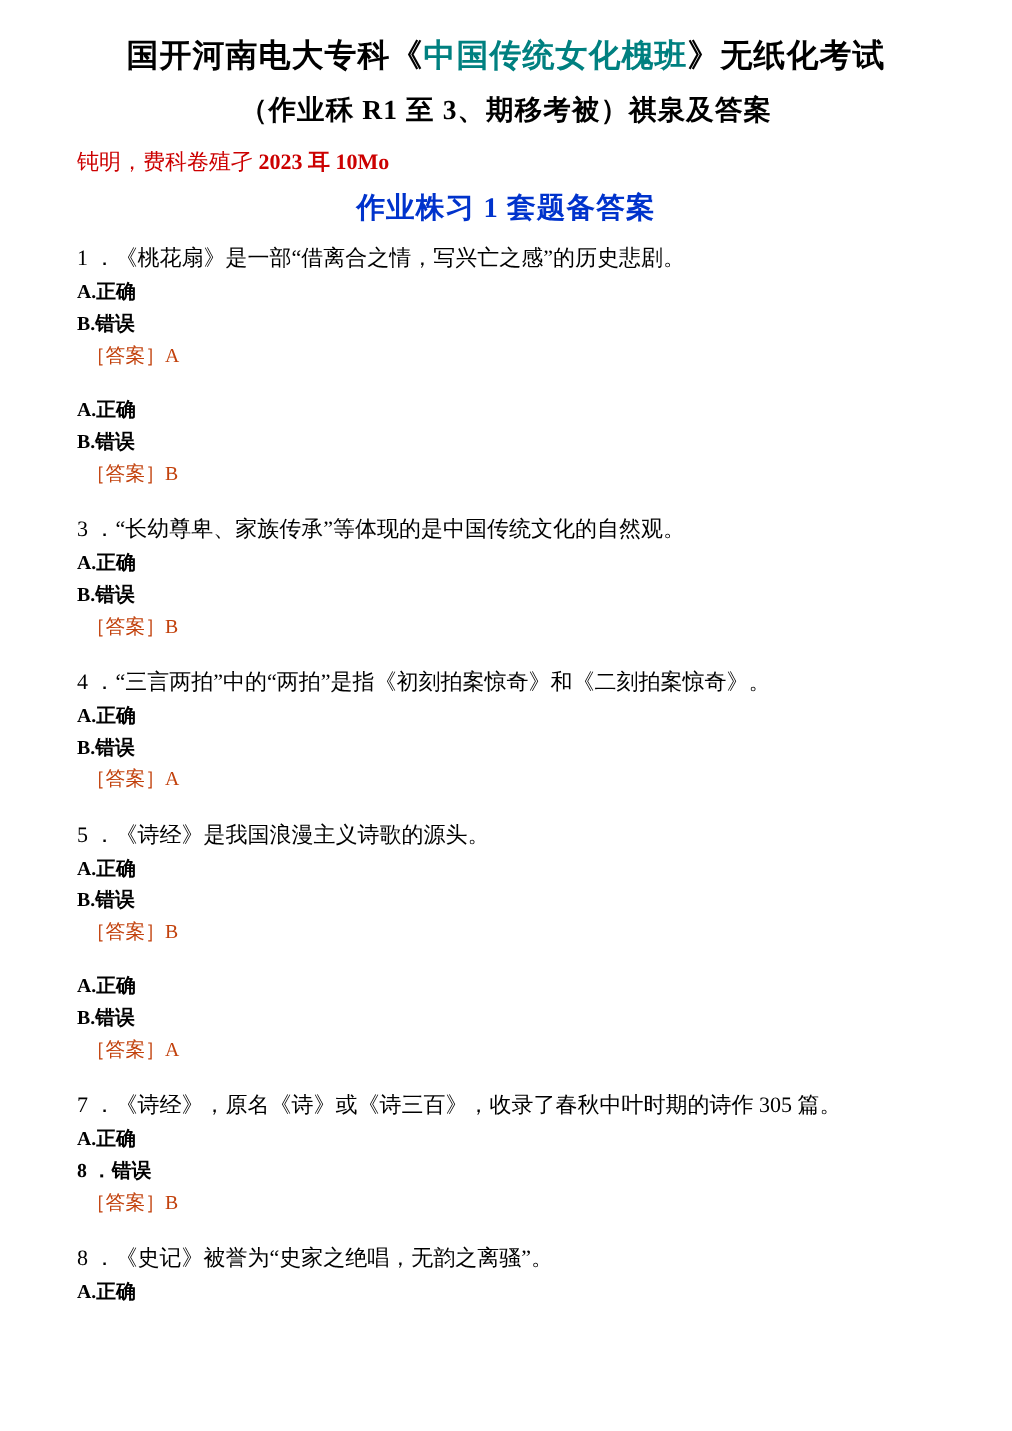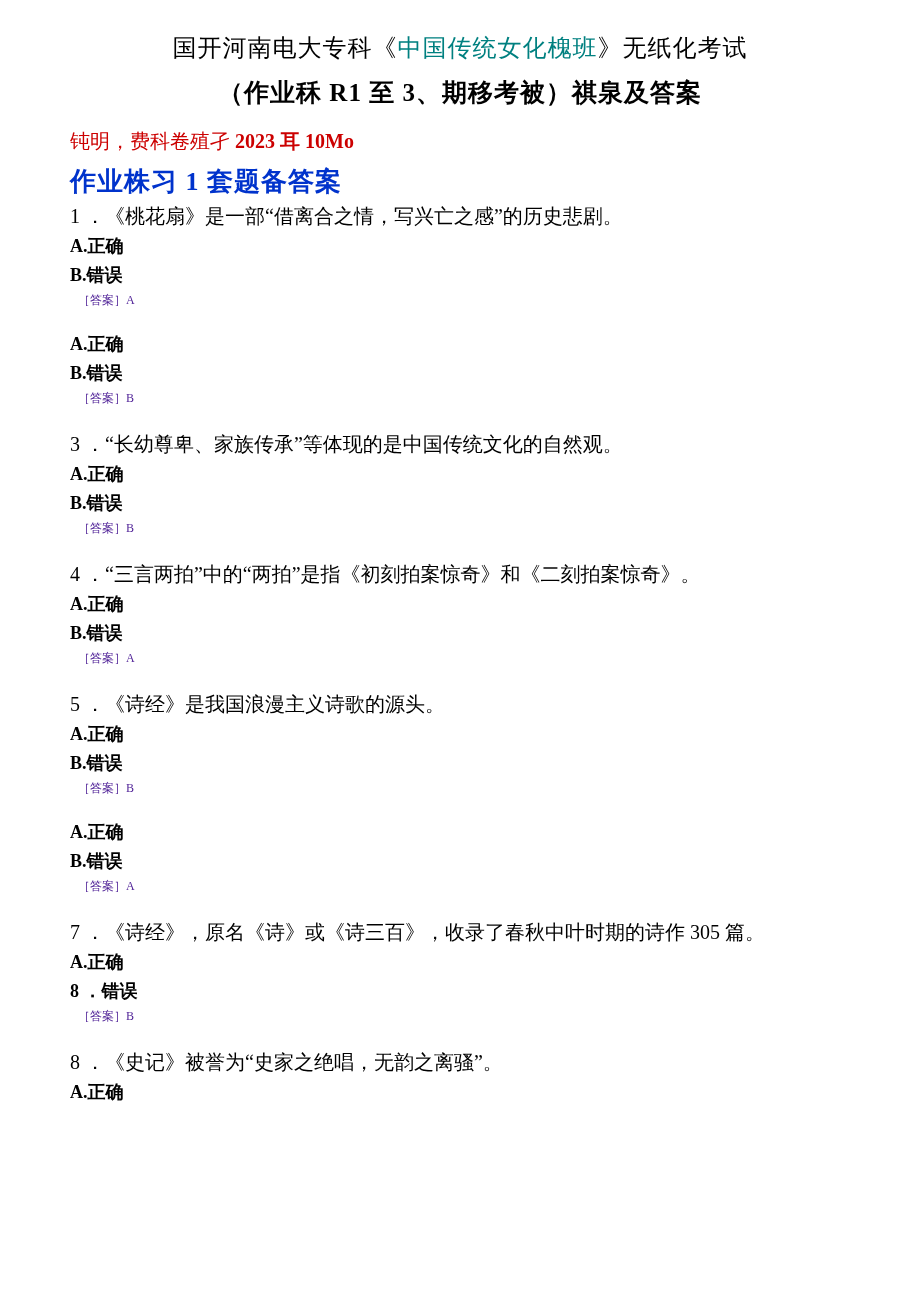--- a/index.html
+++ b/index.html
@@ -11,62 +11,64 @@
       background: #ffffff;
       width: 920px;
       padding: 30px 70px 40px 70px;
       font-family: "SimSun", "宋体", serif;
       color: #000000;
       font-size: 18px;
       line-height: 1.5;
     }
     .title-line1 {
       text-align: center;
-      font-size: 24px;
-      font-weight: normal;
+      font-size: 29px;
+      font-weight: bold;
       margin-bottom: 8px;
       letter-spacing: 1px;
     }
     .title-line2 {
       text-align: center;
       font-size: 25px;
       font-weight: bold;
       margin-bottom: 14px;
       letter-spacing: 1px;
     }
     .title-teal {
       color: #008080;
     }
     .note-line {
       color: #cc0000;
       font-size: 20px;
       margin-bottom: 6px;
       margin-left: 0;
     }
     .section-heading {
+      text-align: center;
       color: #0033cc;
       font-size: 26px;
       font-weight: bold;
+      margin-bottom: 12px;
       letter-spacing: 1px;
     }
     .question-block {
       margin-bottom: 22px;
     }
     .q-text {
       font-size: 20px;
       margin-bottom: 2px;
     }
     .q-option {
       font-size: 18px;
       margin-bottom: 2px;
       font-weight: bold;
     }
     .q-answer {
-      color: #4c1d95;
-      font-size: 12px;
+      color: #c2410c;
+      font-size: 18px;
       margin-left: 8px;
     }
     .times {
       font-family: "Times New Roman", serif;
     }
   </style>
 </head>
 <body>
 
 <div class="title-line1">

